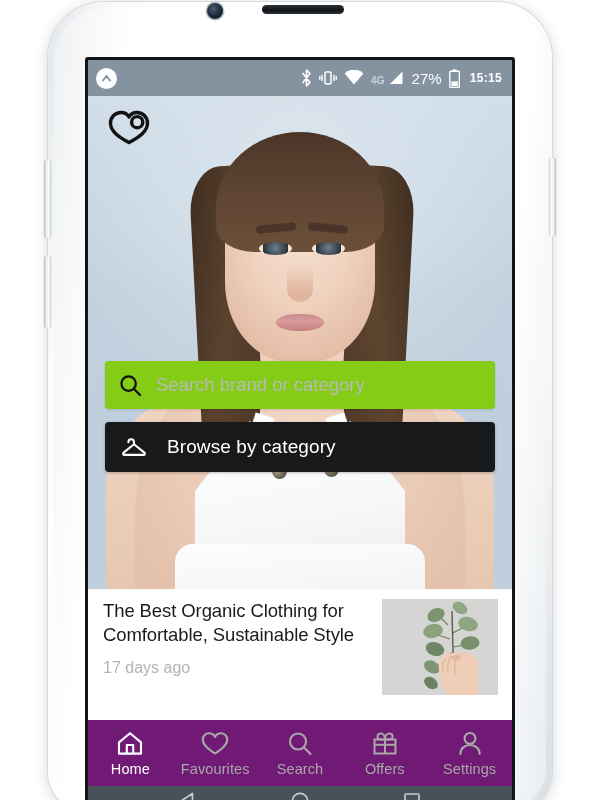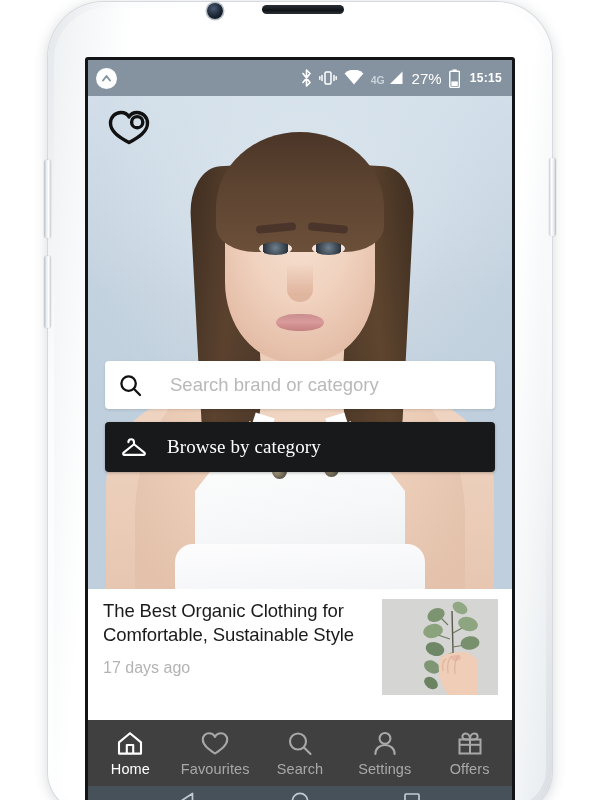--- a/index.html
+++ b/index.html
@@ -199,39 +199,37 @@
     width: 46px; height: 46px;
     display:flex; align-items:center; justify-content:center;
   }
 
   
   .hero-actions {
     position: absolute; left: 0; right: 0; bottom: 117px;
     padding: 0 17px;
   }
   .search-bar {
-    height: 48px; background: #ffffff; border-radius: 4px;
+    height: 48px; background: #84cc16; border-radius: 4px;
     display: flex; align-items: center; padding: 0 14px;
     box-shadow: 0 1px 3px rgba(0,0,0,.13);
-    gap: 14px;
   }
   .search-bar .mag { margin-right: 14px; display:flex; }
   .search-input {
     border: 0; outline: 0; background: transparent;
     font-family: "Liberation Sans", sans-serif;
     font-size: 18.5px; color: #2a2a2a; width: 100%;
   }
   .search-input::placeholder { color: #b9b9b9; }
   .browse-btn {
     margin-top: 13px;
     height: 50px; background: #18191a; border-radius: 4px;
     display: flex; align-items: center; padding: 0 16px;
     box-shadow: 0 1px 3px rgba(0,0,0,.25);
     cursor: pointer;
-    font-family: Liberation Serif, serif;
   }
   .browse-btn .hanger { margin-right: 20px; display:flex; }
   .browse-label { color: #fff; font-size: 19px; letter-spacing: .1px; }
 
   
   .card {
     position: relative;
     background: #fff;
     height: 112px;
     padding: 10px 14px 0 15px;
@@ -247,21 +245,21 @@
   .card-thumb {
     width: 116px; height: 96px; flex: 0 0 116px;
     background: linear-gradient(150deg,#d8d8d6 0%, #cfcfcd 60%, #c7c7c5 100%);
     position: relative; overflow: hidden;
   }
   .leafwrap { position:absolute; inset:0; }
 
   
   .bottomnav {
     position: absolute; left: 0; right: 0; bottom: 30px;
-    height: 66px; background: #404040;
+    height: 66px; background: #701a75;
     display: flex; align-items: center;
   }
   .nav-item {
     flex: 1; display: flex; flex-direction: column;
     align-items: center; justify-content: center; gap: 4px;
     cursor: pointer;
   }
   .nav-ico { height: 27px; display: flex; align-items: center; }
   .nav-label { font-size: 14.5px; color: #a8a8a8; letter-spacing: .1px; }
   .nav-item.active .nav-label { color: #ffffff; }
@@ -441,39 +439,39 @@
             <circle cx="11" cy="10.5" r="8" fill="none" stroke="#a8a8a8" stroke-width="2.1"></circle>
             <line x1="17" y1="16.5" x2="23.5" y2="23" stroke="#a8a8a8" stroke-width="2.1" stroke-linecap="round"></line>
           </svg>
         </span>
         <span class="nav-label">Search</span>
       </div>
 
       <div class="nav-item">
         <span class="nav-ico">
           <svg width="26" height="25" viewBox="0 0 26 25">
-            <circle cx="13" cy="7.4" r="5.4" fill="none" stroke="#a8a8a8" stroke-width="2.1"></circle>
-            <path d="M3.4 23 C3.4 17.4 7.8 14 13 14 C18.2 14 22.6 17.4 22.6 23" fill="none" stroke="#a8a8a8" stroke-width="2.1" stroke-linecap="round"></path>
-          </svg>
-        </span>
-        <span class="nav-label">Settings</span>
-      </div>
-
-      <div class="nav-item">
-        <span class="nav-ico">
-          <svg width="26" height="25" viewBox="0 0 26 25">
             <rect x="2.5" y="8.5" width="21" height="14" fill="none" stroke="#a8a8a8" stroke-width="2"></rect>
             <line x1="2.5" y1="13.8" x2="23.5" y2="13.8" stroke="#a8a8a8" stroke-width="2"></line>
             <line x1="13" y1="8.5" x2="13" y2="22.5" stroke="#a8a8a8" stroke-width="2"></line>
             <path d="M13 8.5 C13 5 11.2 2.5 8.6 2.5 C6.6 2.5 5.4 4 5.4 5.6 C5.4 7.3 7 8.5 9.4 8.5 Z" fill="none" stroke="#a8a8a8" stroke-width="2" stroke-linejoin="round"></path>
             <path d="M13 8.5 C13 5 14.8 2.5 17.4 2.5 C19.4 2.5 20.6 4 20.6 5.6 C20.6 7.3 19 8.5 16.6 8.5 Z" fill="none" stroke="#a8a8a8" stroke-width="2" stroke-linejoin="round"></path>
           </svg>
         </span>
         <span class="nav-label">Offers</span>
       </div>
+
+      <div class="nav-item">
+        <span class="nav-ico">
+          <svg width="26" height="25" viewBox="0 0 26 25">
+            <circle cx="13" cy="7.4" r="5.4" fill="none" stroke="#a8a8a8" stroke-width="2.1"></circle>
+            <path d="M3.4 23 C3.4 17.4 7.8 14 13 14 C18.2 14 22.6 17.4 22.6 23" fill="none" stroke="#a8a8a8" stroke-width="2.1" stroke-linecap="round"></path>
+          </svg>
+        </span>
+        <span class="nav-label">Settings</span>
+      </div>
     </div>
 
     <div class="sysnav">
       <div>
         <svg width="22" height="22" viewBox="0 0 22 22">
             <path d="M15.5 3.5 L15.5 18.5 L4 11 Z" fill="none" stroke="#c3cbd1" stroke-width="1.7" stroke-linejoin="round"></path>
           </svg>
       </div>
       <div>
         <svg width="22" height="22" viewBox="0 0 22 22">

